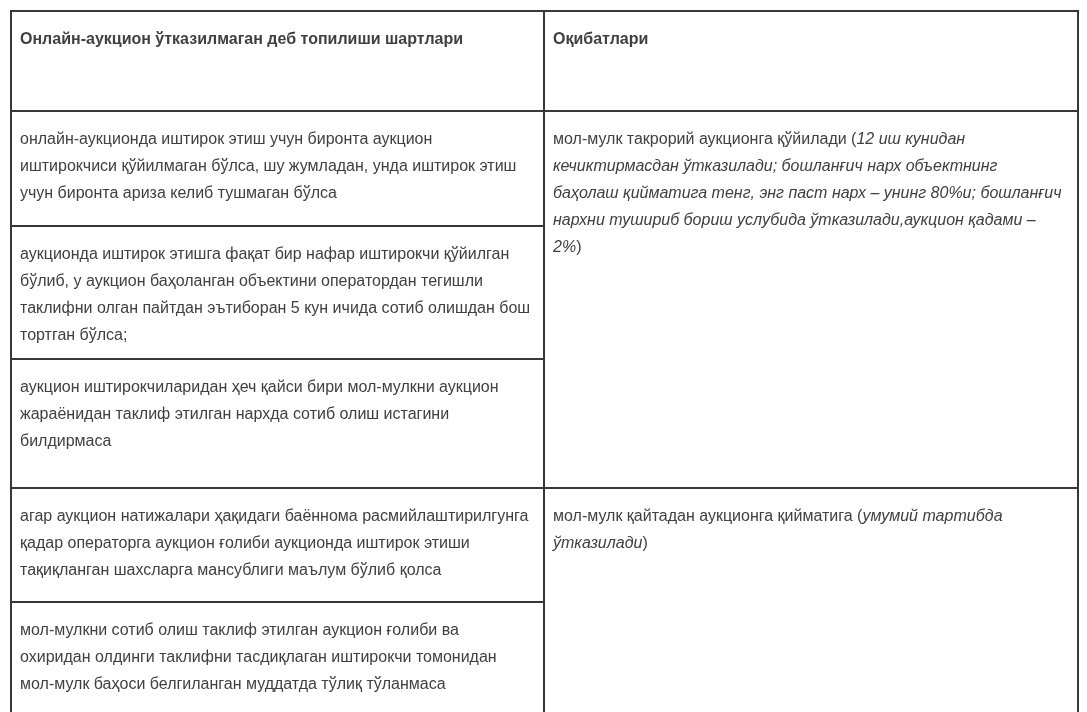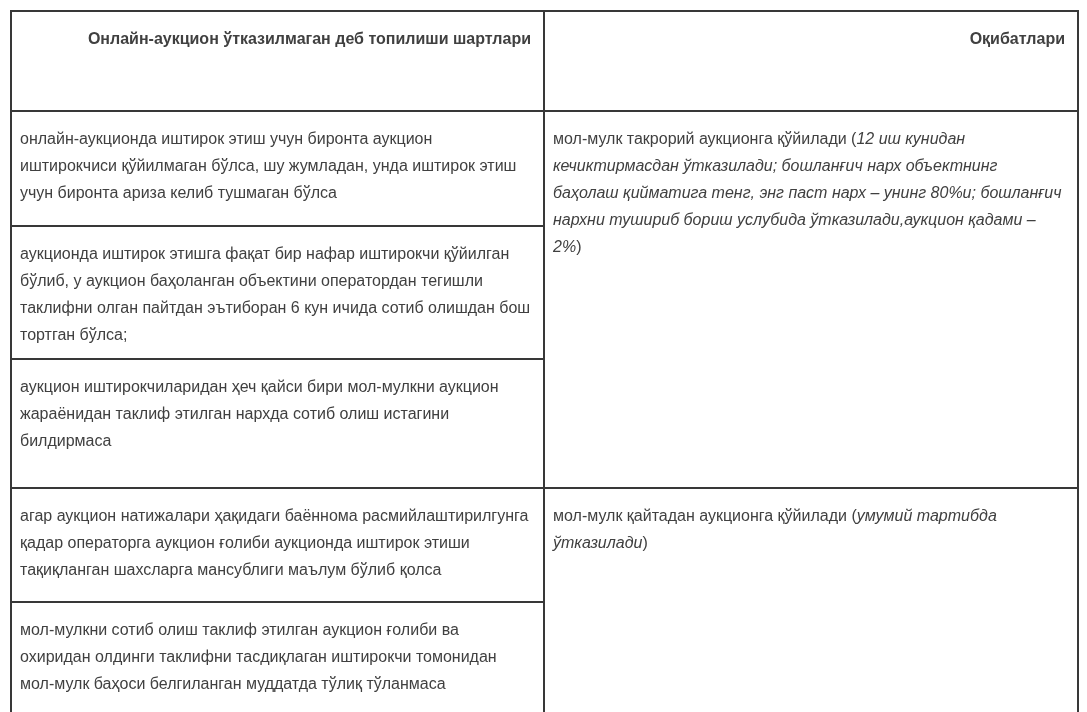--- a/index.html
+++ b/index.html
@@ -30,21 +30,21 @@
     font-size: 16px;
     line-height: 27px;
     color: #404040;
     vertical-align: top;
     padding: 13px 12px 10px 8px;
     overflow: hidden;
   }
   td.th {
     font-weight: bold;
     color: #000000;
-    text-align: right;
+    text-align: left;
     vertical-align: middle;
     height: 100px;
     padding: 10px 20px;
   }
   td.cons {
     vertical-align: middle;
     padding: 10px 16px 10px 8px;
     margin-top: 8px;
   }
   td.cons i { font-style: italic; }
@@ -66,27 +66,27 @@
     <tbody>
       <tr class="row-header">
         <td class="th">Онлайн-аукцион ўтказилмаган деб топилиши шартлари</td>
         <td class="th">Оқибатлари</td>
       </tr>
       <tr class="row-1">
         <td class="cond">онлайн-аукционда иштирок этиш учун биронта аукцион иштирокчиси қўйилмаган бўлса, шу жумладан, унда иштирок этиш учун биронта ариза келиб тушмаган бўлса</td>
         <td class="cons" rowspan="3"><span>мол-мулк такрорий аукционга қўйилади (</span><i>12 иш кунидан кечиктирмасдан ўтказилади; бошланғич нарх объектнинг баҳолаш қийматига тенг, энг паст нарх – унинг 80%и; бошланғич нархни тушириб бориш услубида ўтказилади,аукцион қадами – 2%</i><span>)</span></td>
       </tr>
       <tr class="row-2">
-        <td class="cond">аукционда иштирок этишга фақат бир нафар иштирокчи қўйилган бўлиб, у аукцион баҳоланган объектини оператордан тегишли таклифни олган пайтдан эътиборан 6 кун ичида сотиб олишдан бош тортган бўлса;</td>
+        <td class="cond">аукционда иштирок этишга фақат бир нафар иштирокчи қўйилган бўлиб, у аукцион баҳоланган объектини оператордан тегишли таклифни олган пайтдан эътиборан 5 кун ичида сотиб олишдан бош тортган бўлса;</td>
       </tr>
       <tr class="row-3">
         <td class="cond">аукцион иштирокчиларидан ҳеч қайси бири мол-мулкни аукцион жараёнидан таклиф этилган нархда сотиб олиш истагини билдирмаса</td>
       </tr>
       <tr class="row-4">
         <td class="cond">агар аукцион натижалари ҳақидаги баённома расмийлаштирилгунга қадар операторга аукцион ғолиби аукционда иштирок этиши тақиқланган шахсларга мансублиги маълум бўлиб қолса</td>
-        <td class="cons" rowspan="2"><span>мол-мулк қайтадан аукционга қўйилади (</span><i>умумий тартибда ўтказилади</i><span>)</span></td>
+        <td class="cons" rowspan="2"><span>мол-мулк қайтадан аукционга қийматига (</span><i>умумий тартибда ўтказилади</i><span>)</span></td>
       </tr>
       <tr class="row-5">
         <td class="cond">мол-мулкни сотиб олиш таклиф этилган аукцион ғолиби ва охиридан олдинги таклифни тасдиқлаган иштирокчи томонидан мол-мулк баҳоси белгиланган муддатда тўлиқ тўланмаса</td>
       </tr>
     </tbody>
   </table>
 </div>
 
 </body></html>

